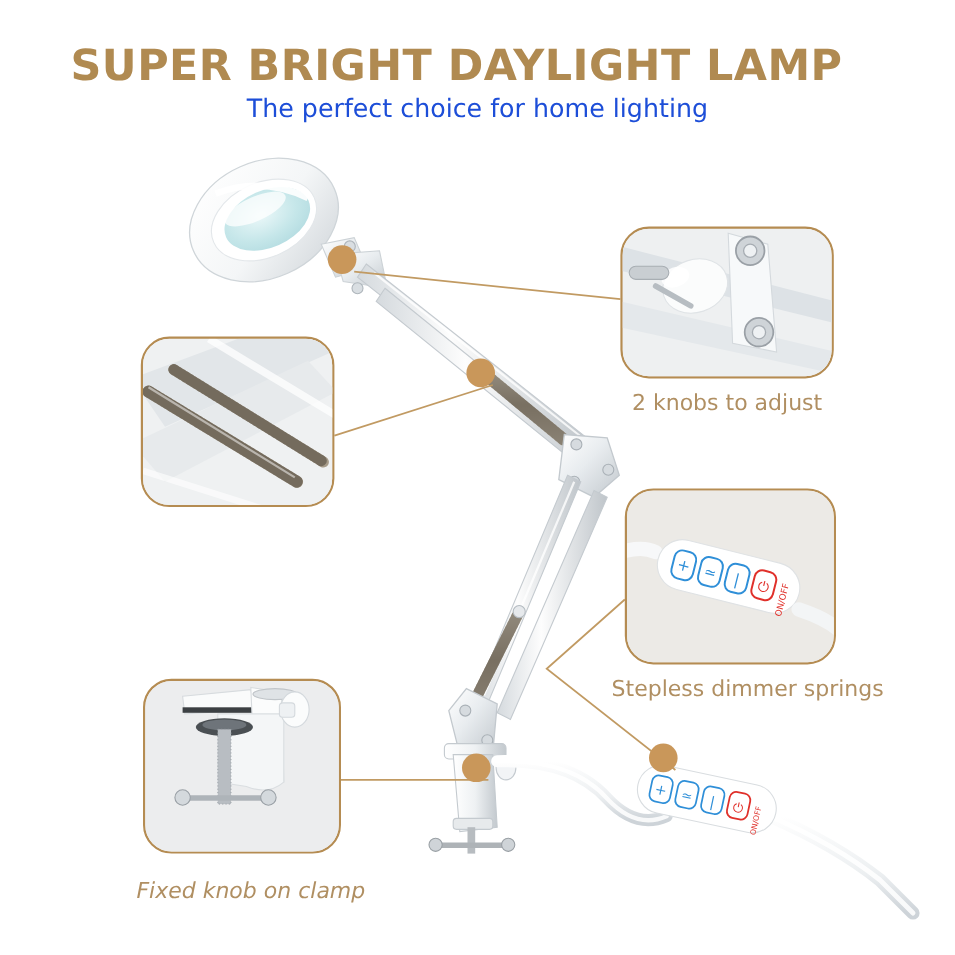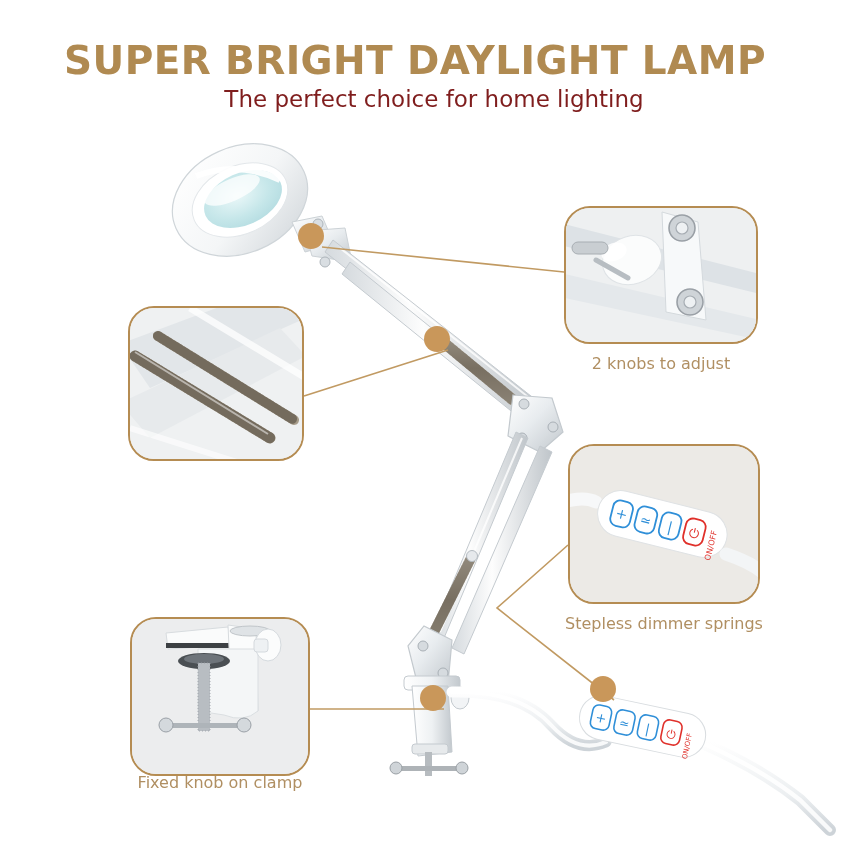--- a/index.html
+++ b/index.html
@@ -34,42 +34,42 @@
     font-weight: bold;
     letter-spacing: 0.4px;
     color: #b08a51;
     font-family: "DejaVu Sans", sans-serif;
     white-space: nowrap;
   }
   #subtitle {
     position: absolute;
     left: 0; top: 86px; width: 868px;
     font-size: 23px;
-    color: #7f1d1d;
+    color: #1d4ed8;
     font-family: "DejaVu Sans", sans-serif;
   }
 
   
   .callout {
     position: absolute;
   }
   .callout-box {
     position: absolute;
     left: 0; top: 0;
     border: 2px solid #b58c52;
     border-radius: 26px;
     background: #f2f2f2;
     overflow: hidden;
     box-sizing: border-box;
   }
   .callout-label {
     position: absolute;
     width: 100%;
     text-align: center;
-    font-size: 16px;
+    font-size: 20px;
     color: #b08f62;
     font-family: "DejaVu Sans", sans-serif;
     white-space: nowrap;
   }
 
   
   #connectors {
     position: absolute;
     left: 0; top: 0;
     width: 868px; height: 868px;
@@ -311,16 +311,16 @@
         <rect x="122" y="20" width="14" height="13" rx="3" fill="#eef1f3" stroke="#d4d9dd" stroke-width="1"></rect>
         <ellipse cx="72" cy="42" rx="26" ry="8" fill="#4a4f53"></ellipse>
         <ellipse cx="72" cy="40" rx="20" ry="5" fill="#6e747a"></ellipse>
         <rect x="66" y="44" width="12" height="68" fill="#b8bdc2"></rect>
         <rect x="66" y="44" width="12" height="68" fill="none" stroke="#9aa0a6" stroke-width="0.8" stroke-dasharray="1 2"></rect>
         <rect x="34" y="104" width="78" height="5" rx="2.5" fill="#aeb4b9"></rect>
         <circle cx="34" cy="106" r="7" fill="#d4d9dd" stroke="#9aa0a6" stroke-width="1"></circle>
         <circle cx="112" cy="106" r="7" fill="#d4d9dd" stroke="#9aa0a6" stroke-width="1"></circle>
       </svg>
     </div>
-    <div class="callout-label" style="top:156px; left:-6px; width:192px;">Fixed knob on clamp</div>
+    <div class="callout-label" style="top:180px; left:-6px; width:192px;font-style:italic;">Fixed knob on clamp</div>
   </div>
 
 </div>
 
 </body></html>

